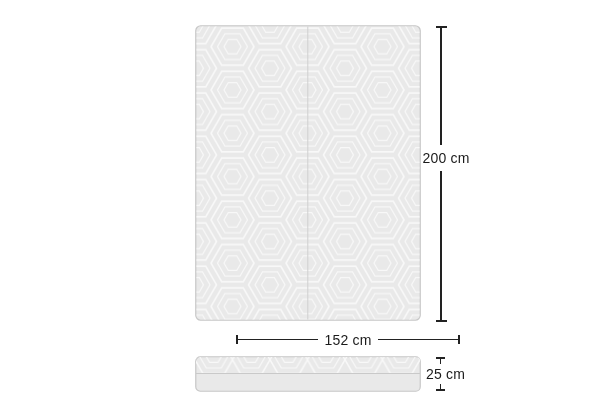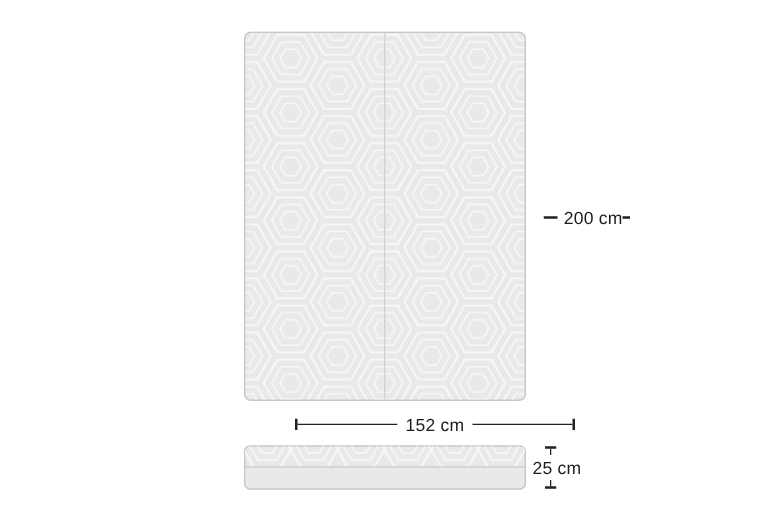--- a/index.html
+++ b/index.html
@@ -21,21 +21,21 @@
     color:#1b1b1b;
     letter-spacing:0.2px;
     white-space:nowrap;
     line-height:1;
     background:#ffffff;
   }
 
   
   .dim-height{
     position:absolute;left:435px;top:26px;width:12px;height:296px;
-    display:flex;flex-direction:row;align-items:center;
+    display:flex;flex-direction:column;align-items:center;
   }
   .dim-height .cap{width:11px;height:2px;background:#222222;flex:0 0 auto;}
   .dim-height .vline{width:1.5px;background:#222222;}
   .dim-height .seg-top{flex-grow:0.88;}
   .dim-height .seg-bot{flex-grow:1.12;}
   .dim-height .dim-label{padding:6px 0;transform:translateX(5px);}
 
   
   .dim-width{
     position:absolute;left:196px;top:334px;width:224px;height:11px;

